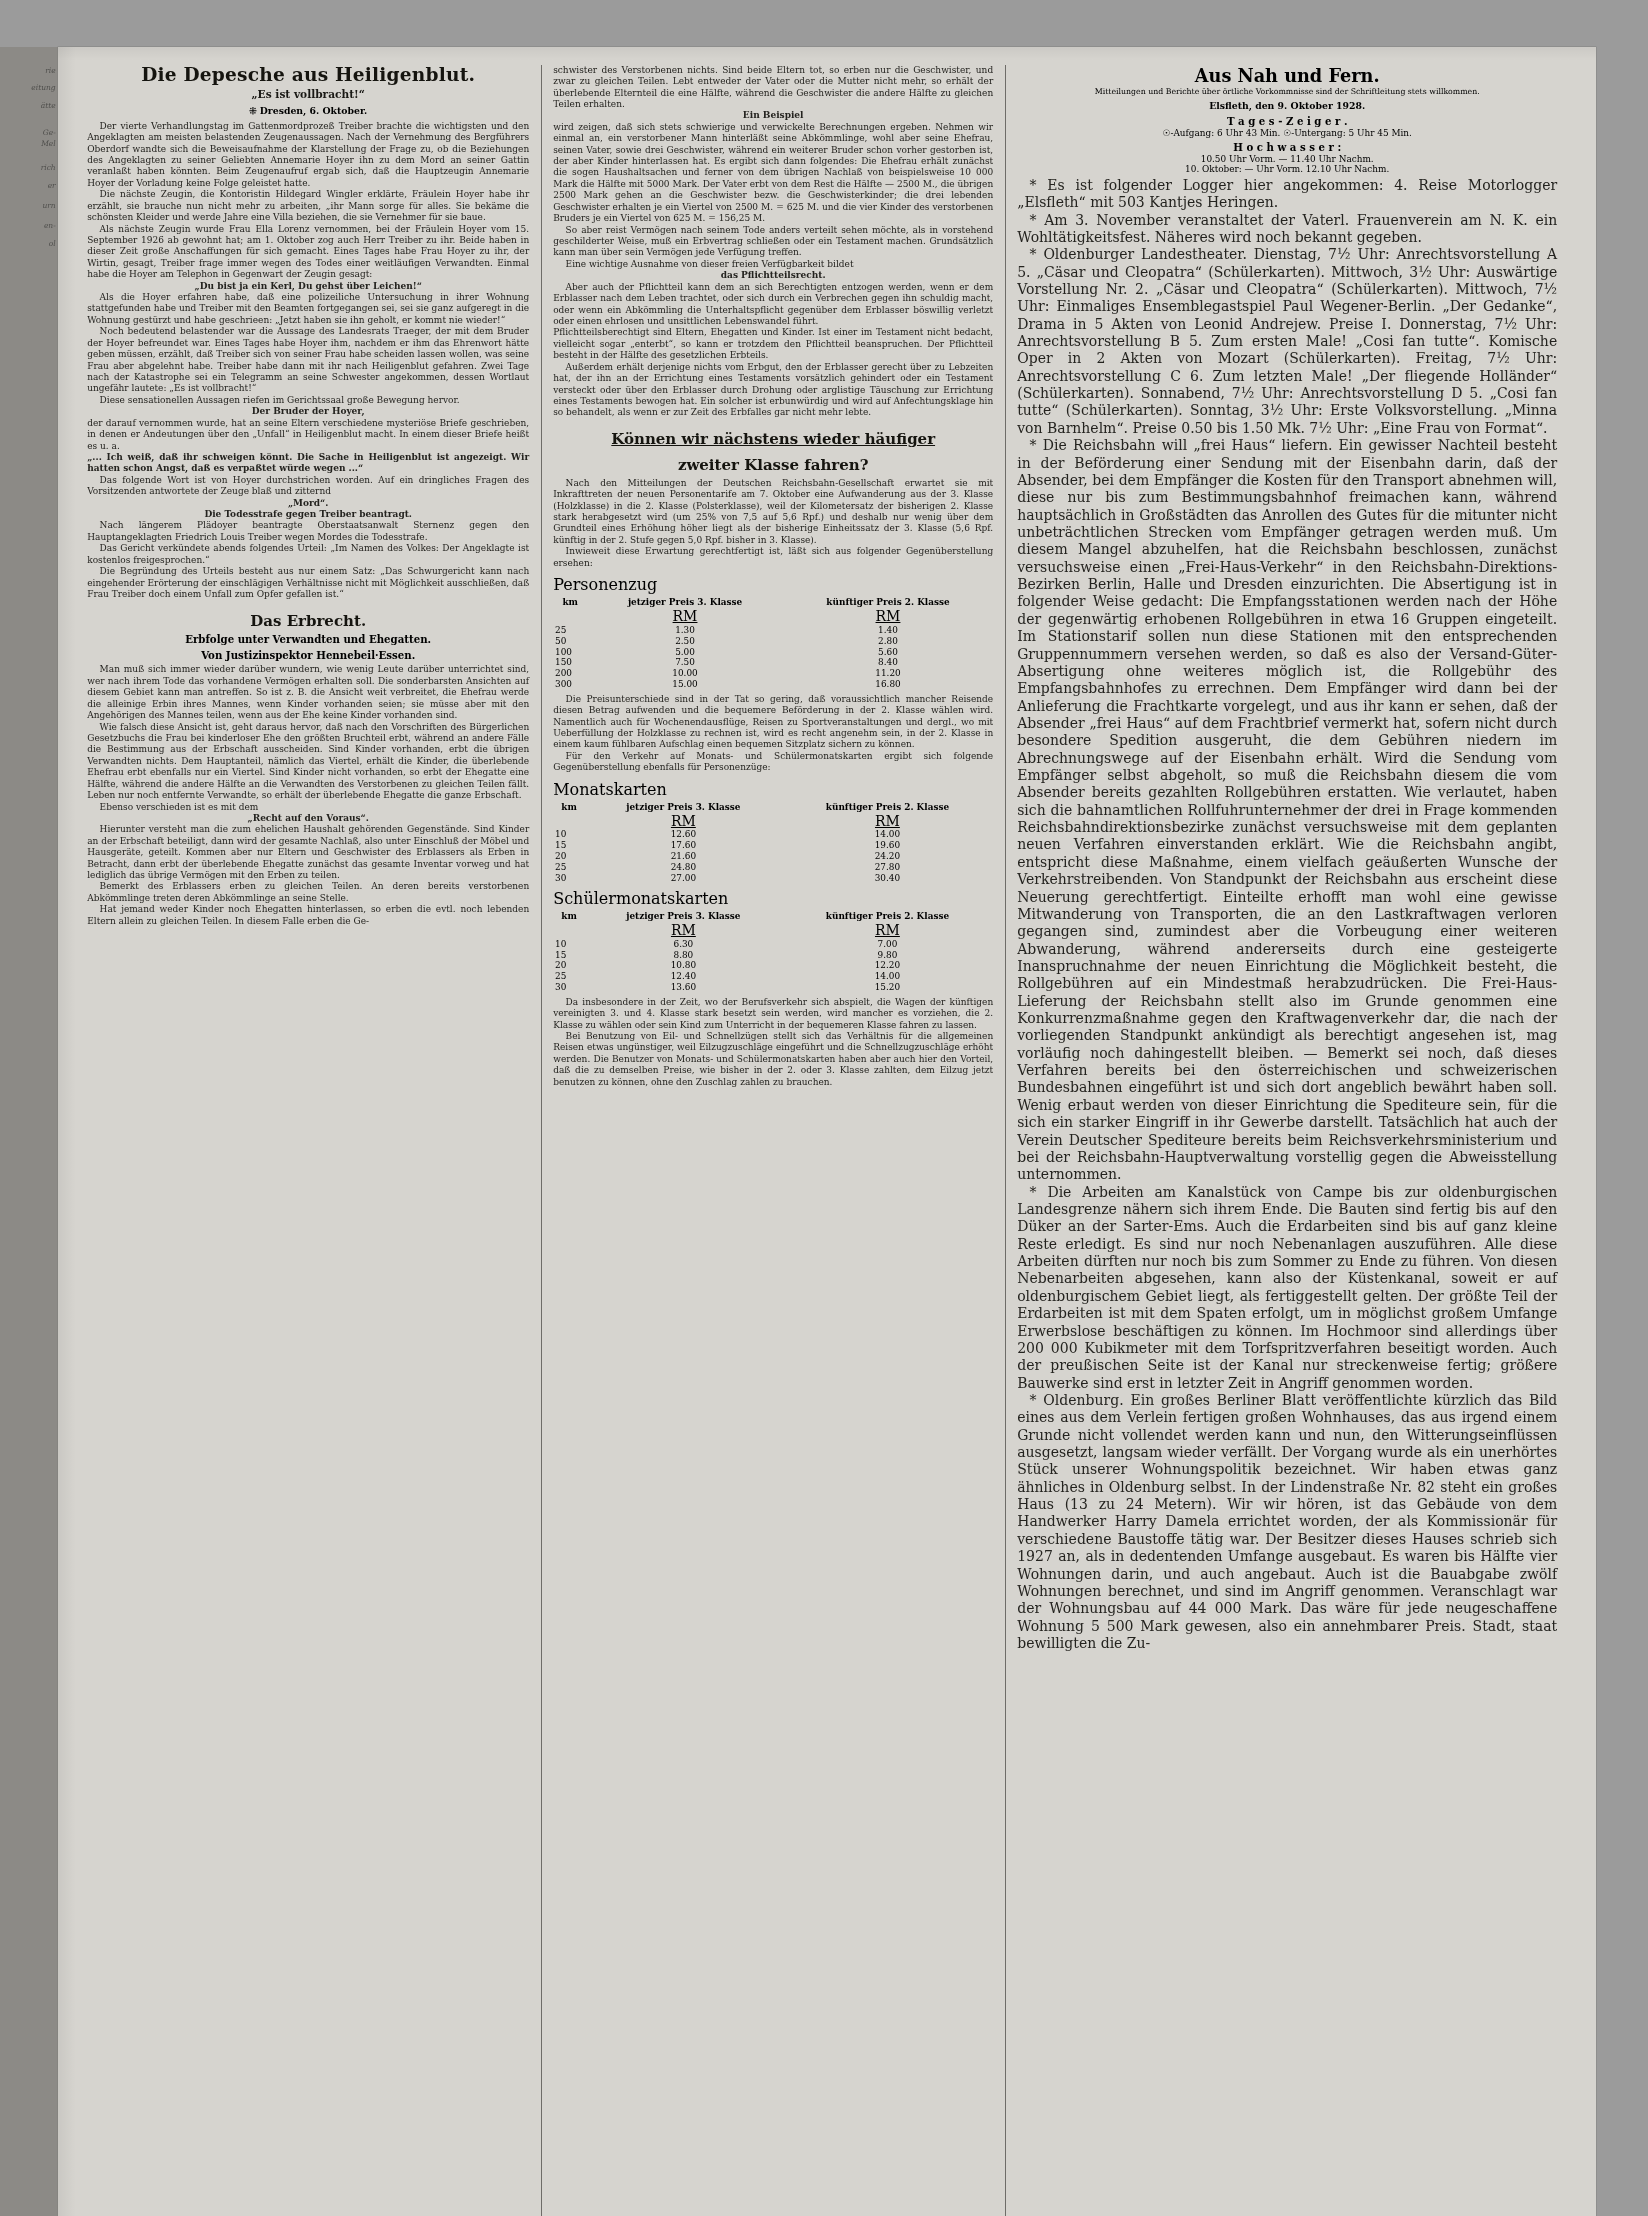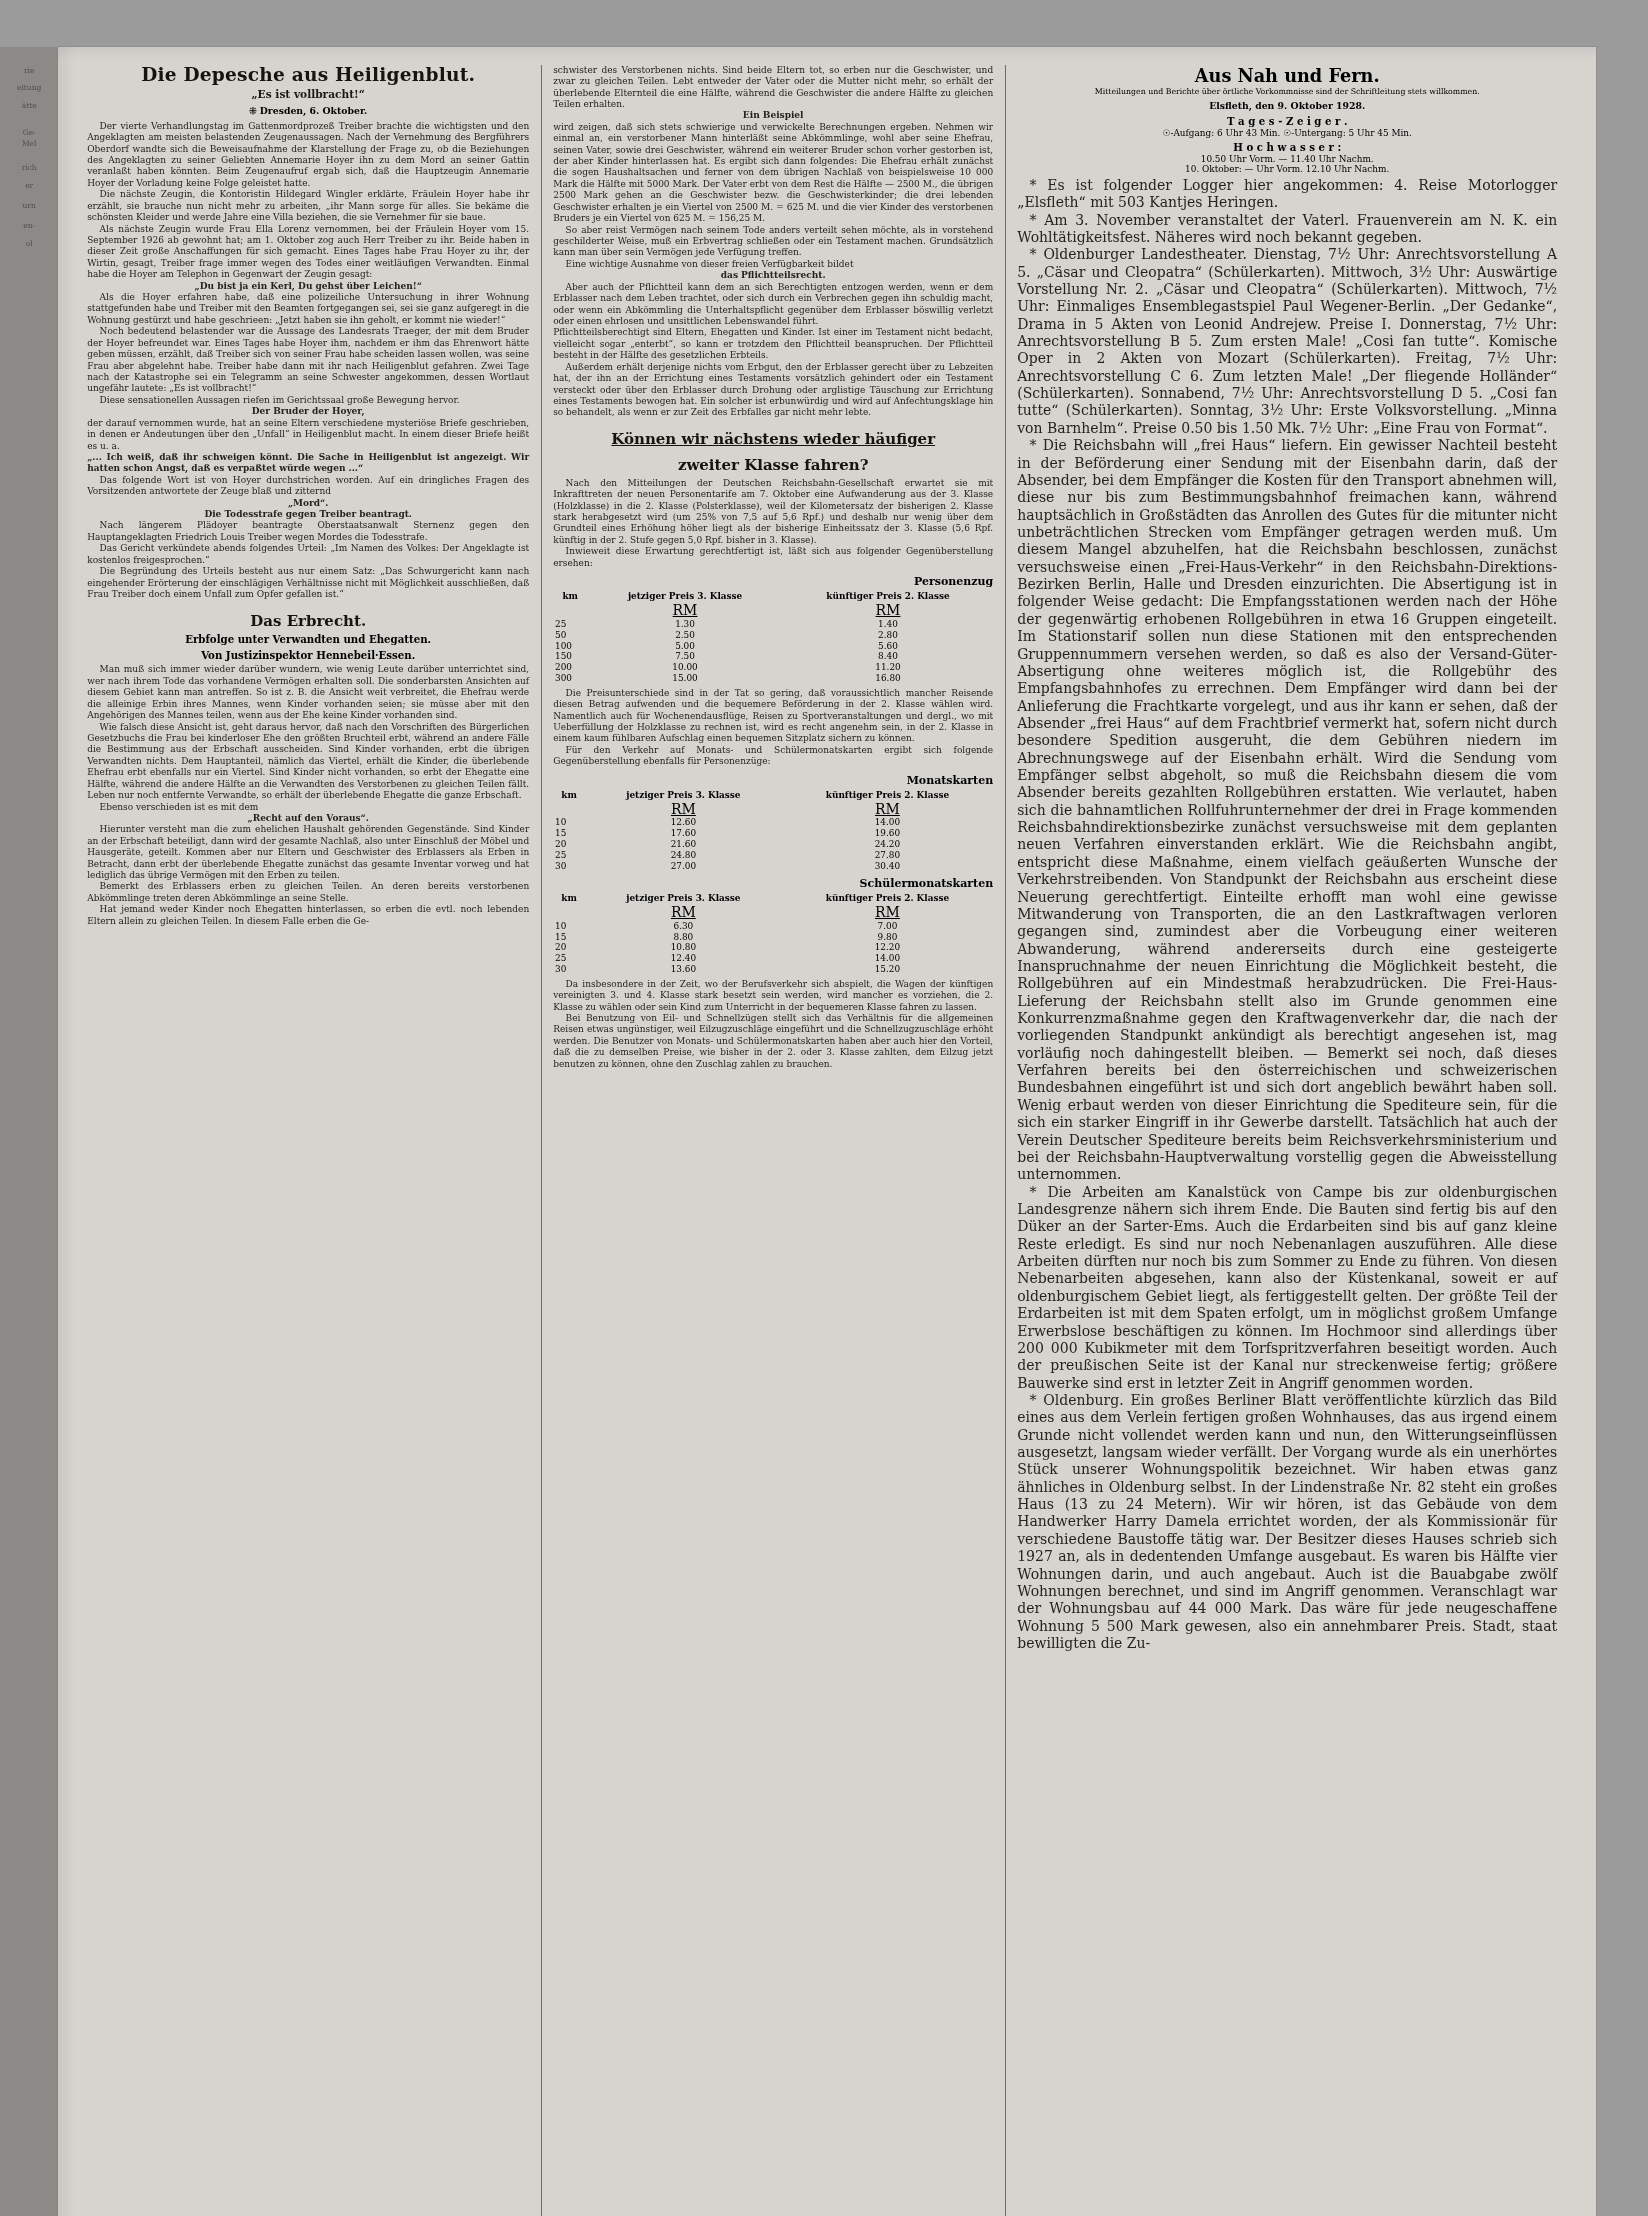--- a/index.html
+++ b/index.html
@@ -28,21 +28,21 @@
   
   .margin-strip{
     position:absolute;left:0px;top:47px;width:59px;height:2394px;
     background:#8c8a86;
     color:#3a3a38;
     font-size:7.5px;line-height:1.5;
     font-family:"DejaVu Serif", serif;
     overflow:hidden;
   }
   .margin-strip .frag{
-    position:absolute;left:2.7px;width:53px;text-align:center;opacity:.75;
+    position:absolute;left:2.7px;width:53px;text-align:right;opacity:.75;font-style:italic;
   }
 
   .cols{
     position:absolute;left:17.7px;top:17.7px;right:16px;bottom:13.3px;
     display:flex;
     gap:0px;
   }
   .col{
     position:relative;
     padding:0 11.5px;
@@ -103,21 +103,21 @@
     margin:2.7px 0 4.4px 0;
   }
   table.fares th, table.fares td{
     padding:0.4px 1.8px;
     text-align:center;
     font-weight:normal;
   }
   table.fares th{ font-weight:bold; }
   table.fares td.km{ text-align:left; }
   .tblcap{
-    text-align:right;font-weight:bold;font-size:11px;margin:6.2px 0 0.9px 0;
+    text-align:left;font-weight:normal;font-size:16px;margin:6.2px 0 0.9px 0;
   }
   .unitrow td{ font-size:14px;text-decoration:underline; }
   .col3 .txt{ font-size:14px; line-height:1.24; }
   .hdr3{
     font-size:17.7px;font-weight:bold;text-align:center;margin:0 0 1.8px 0;
   }
   .note3{ font-size:7.8px; text-align:center; line-height:1.2; margin-bottom:3.5px;}
   .tz{ text-align:center; font-weight:bold; font-size:10.2px; margin:3.5px 0 0.9px;}
   .lineC{ text-align:center; font-size:8.9px; }
   .blk{ margin-top:2.7px; }

